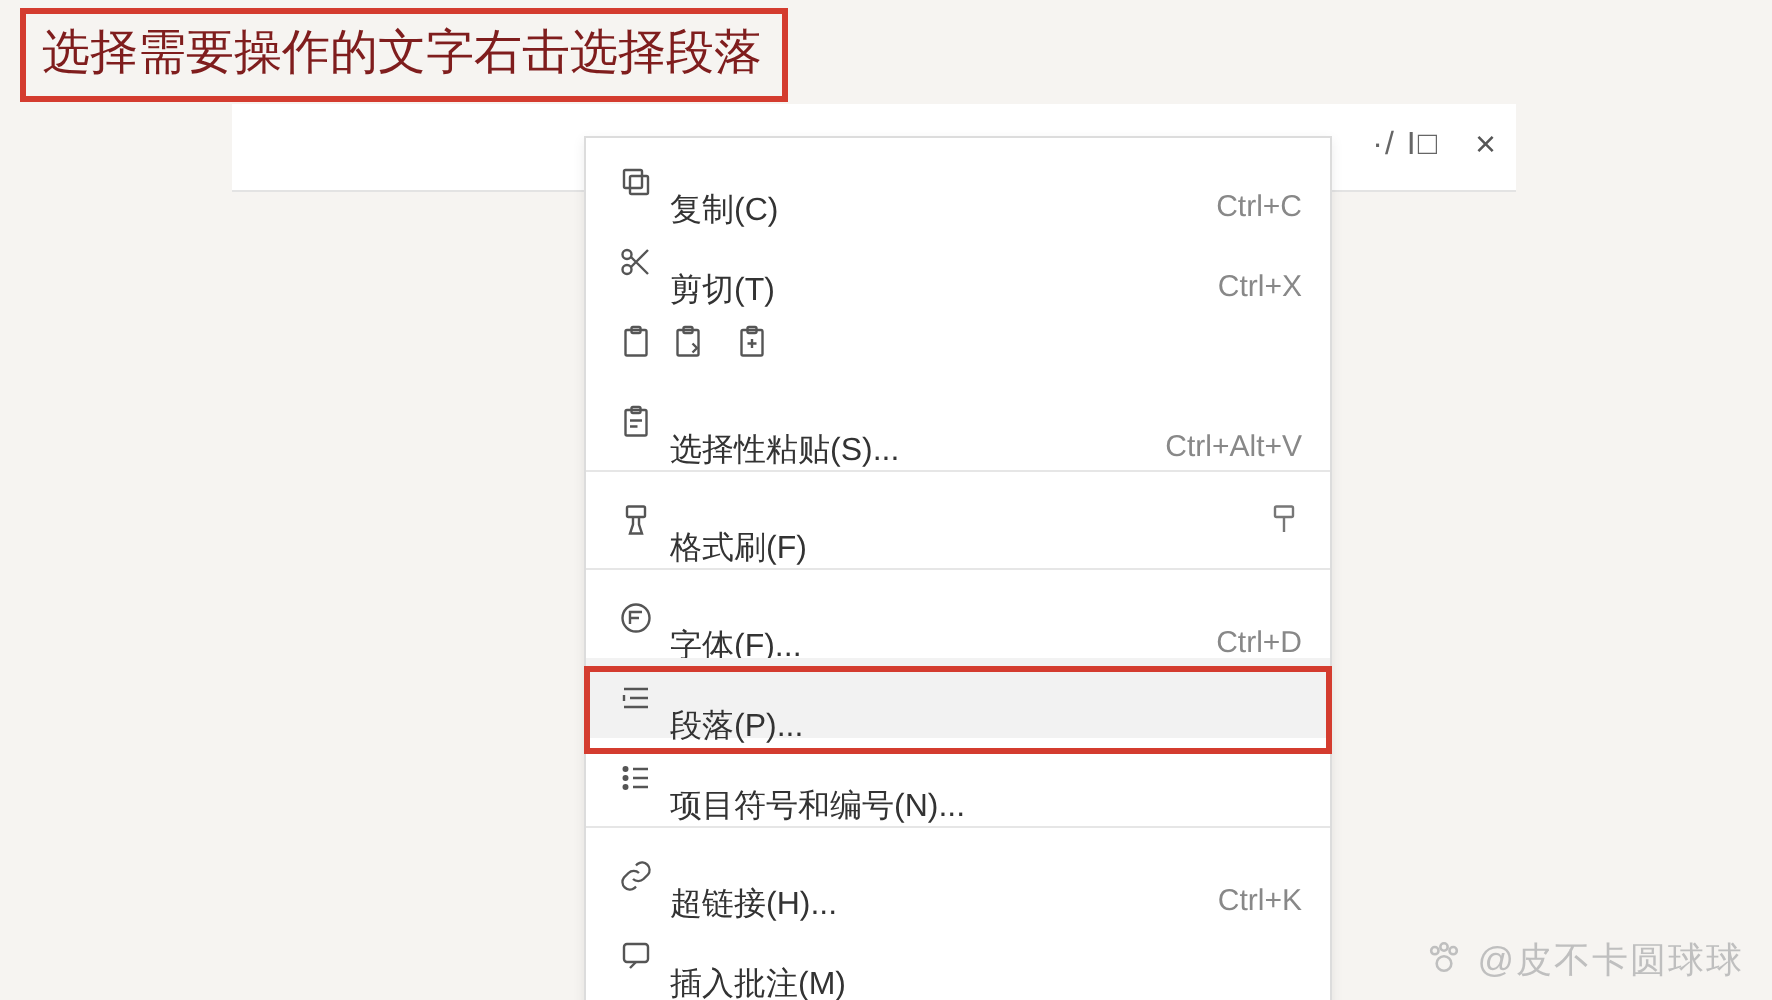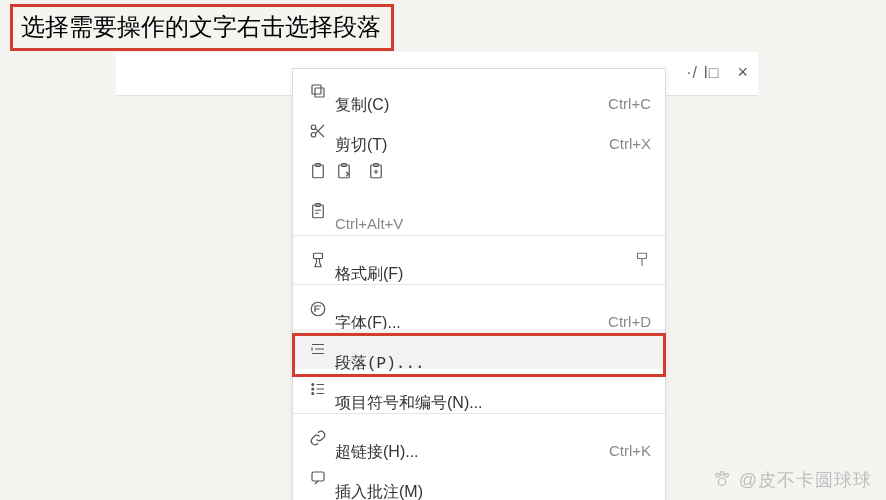--- a/index.html
+++ b/index.html
@@ -11,21 +11,21 @@
     position: relative;
     overflow: hidden;
   }
   .instruction-box {
     position: absolute;
     top: 4px;
     left: 10px;
     border: 3px solid #d43c2f;
     padding: 4px 10px 6px 8px;
     font-size: 24px;
-    color: #000000;
+    color: #7f1d1d;
     background: transparent;
     line-height: 1.3;
   }
   .top-strip {
     position: absolute;
     top: 52px;
     left: 116px;
     width: 642px;
     height: 44px;
     background: #ffffff;
@@ -56,21 +56,21 @@
   .menu-item {
     display: flex;
     align-items: center;
     height: 40px;
     padding: 0 14px 0 16px;
     color: #333;
     font-size: 16px;
     cursor: pointer;
     position: relative;
   }
-  .menu-item.highlight { background: #f2f2f2; font-family: Liberation Mono, monospace; }
+  .menu-item.highlight { background: #f2f2f2; }
   .menu-item .mi-icon {
     width: 26px;
     display: flex;
     align-items: center;
     justify-content: flex-start;
     color: #555;
   }
   .menu-item .mi-label { flex: 1; margin-top: 28px; }
   .menu-item .mi-shortcut { color: #888; font-size: 15px; margin-top: 24px; }
   .menu-item .mi-trailing {
@@ -174,20 +174,21 @@
   </div>
 
   <div class="menu-item">
     <span class="mi-icon">
       <svg width="18" height="18" viewBox="0 0 24 24" fill="none" stroke="#555" stroke-width="1.6">
           <rect x="5" y="4" width="14" height="17" rx="1"></rect>
           <rect x="9" y="2" width="6" height="4" rx="1"></rect>
           <path d="M8 11h8M8 15h5"></path>
         </svg>
     </span>
+    <span class="mi-label">选择性粘贴(S)...</span>
     <span class="mi-shortcut">Ctrl+Alt+V</span>
   </div>
 
   <div class="menu-sep"></div>
 
   <div class="menu-item">
     <span class="mi-icon">
       <svg width="18" height="18" viewBox="0 0 24 24" fill="none" stroke="#555" stroke-width="1.6">
           <rect x="6" y="3" width="12" height="7" rx="1"></rect>
           <path d="M10 10v5l-2 6h8l-2-6v-5"></path>

